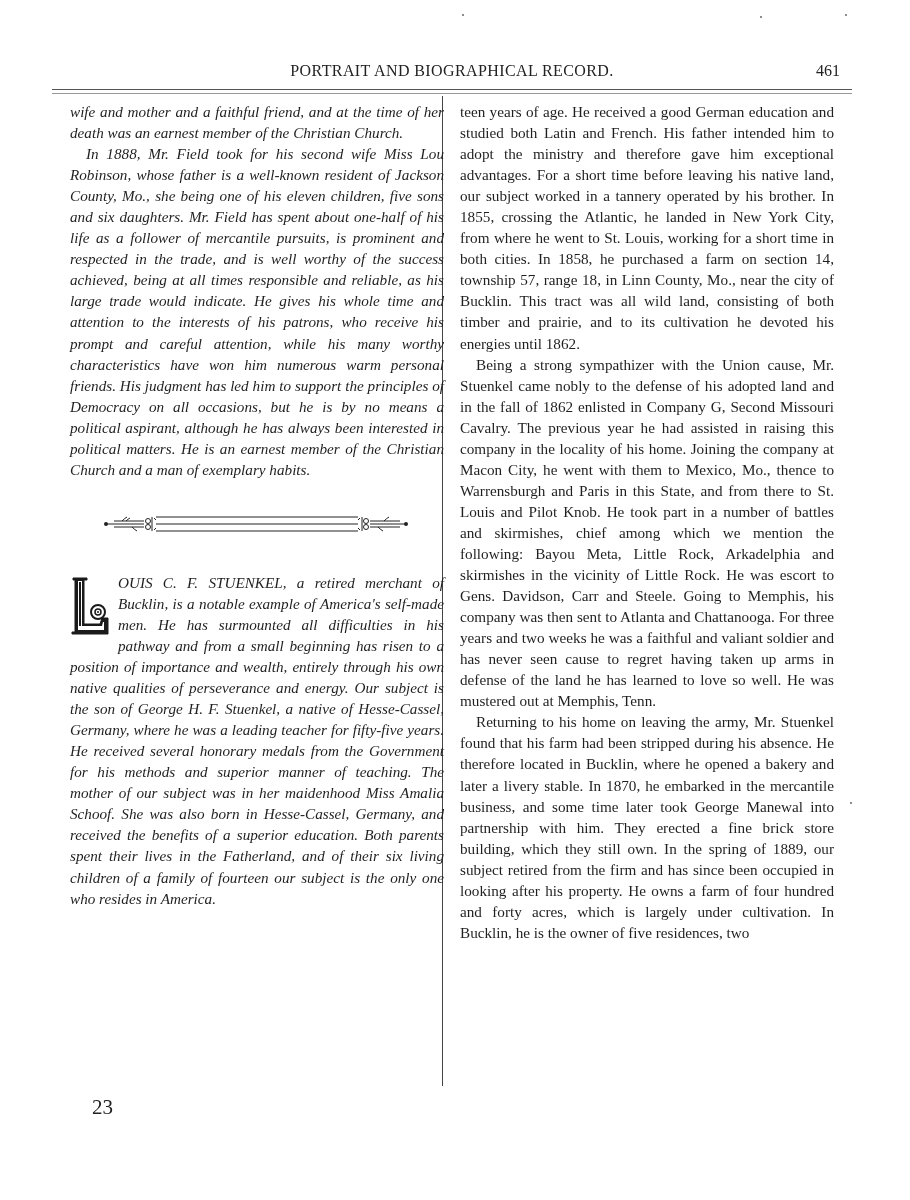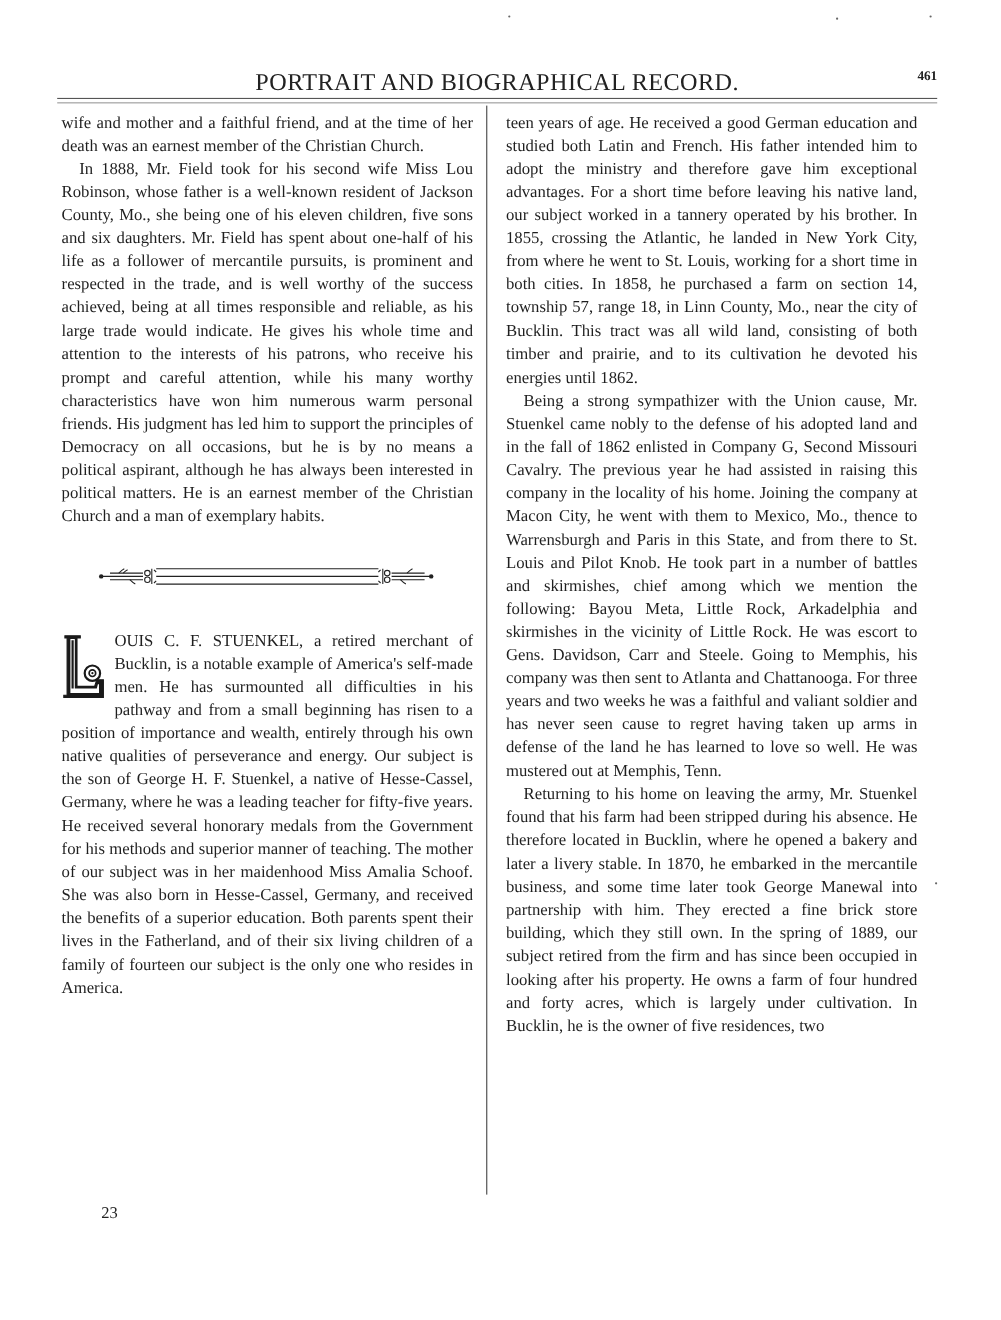--- a/index.html
+++ b/index.html
@@ -5,52 +5,52 @@
   html, body { margin: 0; padding: 0; }
   body {
     width: 910px; height: 1200px; background: #ffffff; position: relative; overflow: hidden;
     font-family: "DejaVu Serif", "Liberation Serif", serif; color: #1e1e1e;
   }
   .header {
     position: absolute; left: 52px; top: 62px; width: 800px; height: 22px;
   }
   .running-title {
     position: absolute; left: 0; width: 800px; top: 0; text-align: center;
-    font-family: "Liberation Serif", serif; font-size: 22px; letter-spacing: 0.4px; color: #222;
+    font-family: "Liberation Serif", serif; font-size: 16px; letter-spacing: 0.4px; color: #222;
   }
   .page-number {
-    position: absolute; right: 0; top: 0; font-family: "Liberation Serif", serif; font-size: 12px; color: #222; font-weight: bold;
+    position: absolute; right: 12px; top: 0; font-family: "Liberation Serif", serif; font-size: 16px; color: #222;
   }
   .header-rule {
     position: absolute; left: 52px; top: 89px; width: 800px; height: 3px;
     border-top: 1px solid #555; border-bottom: 1px solid #999;
   }
   .col-divider {
     position: absolute; left: 442px; top: 96px; width: 1px; height: 990px; background: #444;
   }
   .column {
     position: absolute; top: 101px; width: 374px;
     font-family: "Liberation Serif", serif; font-size: 15.2px; line-height: 21.05px;
     text-align: justify; color: #1f1f1f;
   }
-  .col-left { left: 56px; }
+  .col-left { left: 70px; font-style: italic; }
   .col-right { left: 460px; }
   .para { margin: 0; text-indent: 0; }
   .para.indent { text-indent: 16px; }
   .ornament {
     margin: 34px 0 38px 0; height: 20px; display: flex; justify-content: center;
   }
   .dropcap-block { position: relative; }
   .dropcap {
     float: left; width: 40px; height: 60px; margin: 4px 8px 0 0;
     position: relative;
   }
   .signature {
     position: absolute; left: 92px; top: 1095px;
-    font-family: "Liberation Serif", serif; font-size: 15px; color: #222;
+    font-family: "Liberation Serif", serif; font-size: 21px; color: #222;
   }
   .speck { position: absolute; width: 2px; height: 2px; background: #666; border-radius: 1px; }
 </style>
 </head>
 <body>
 
 <div class="header">
   <div class="running-title">PORTRAIT AND BIOGRAPHICAL RECORD.</div>
   <div class="page-number">461</div>
 </div>

